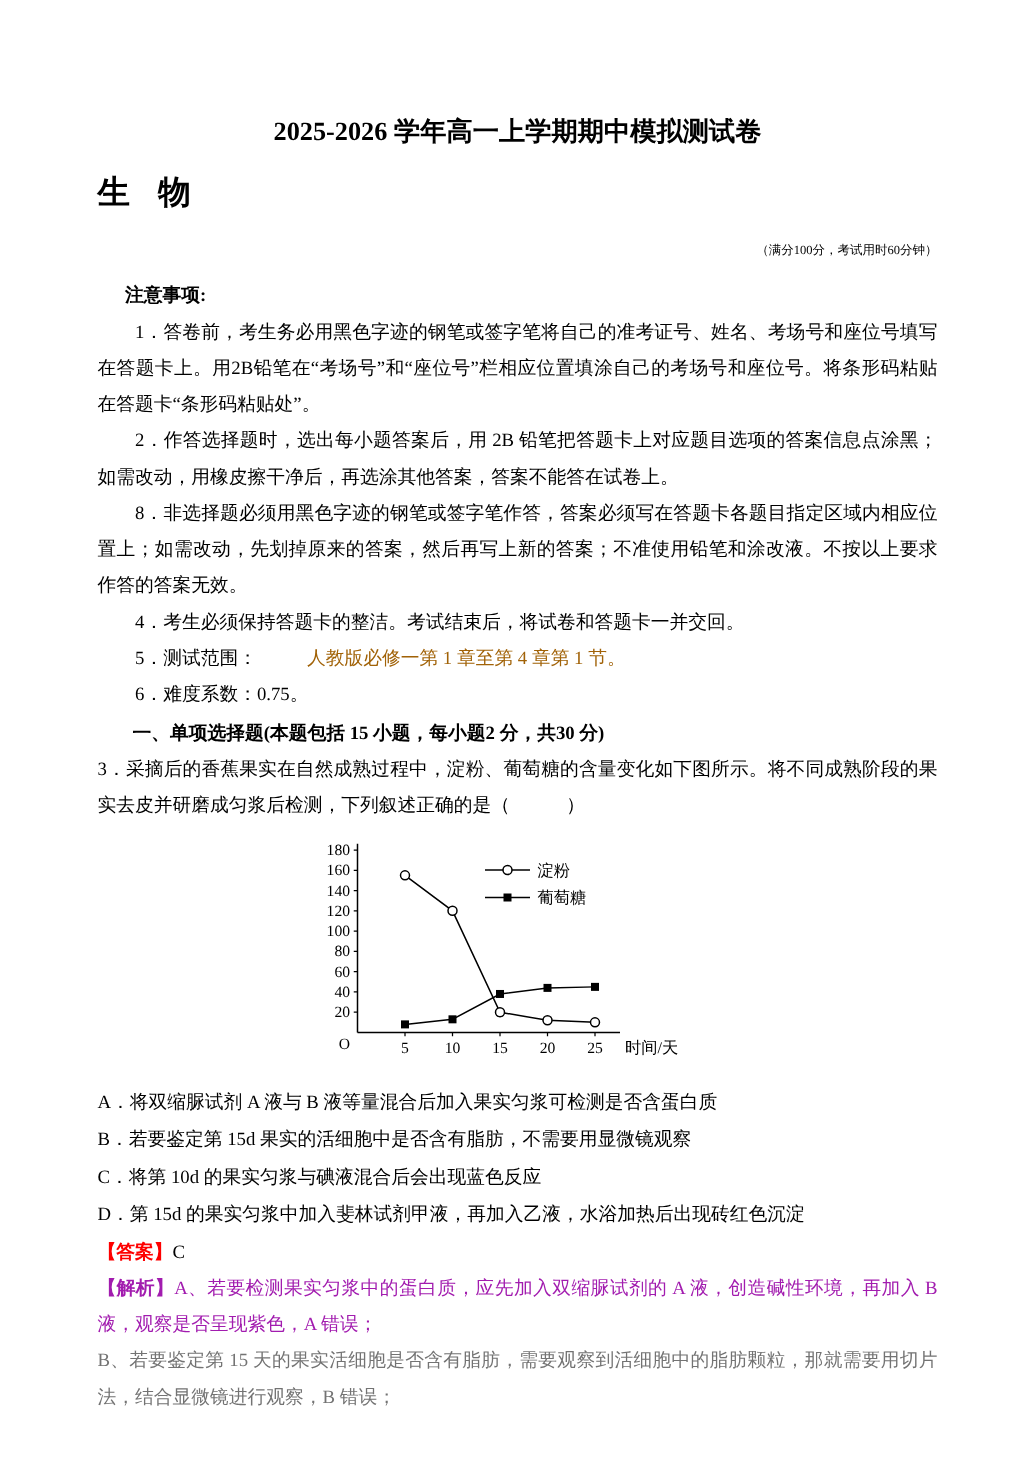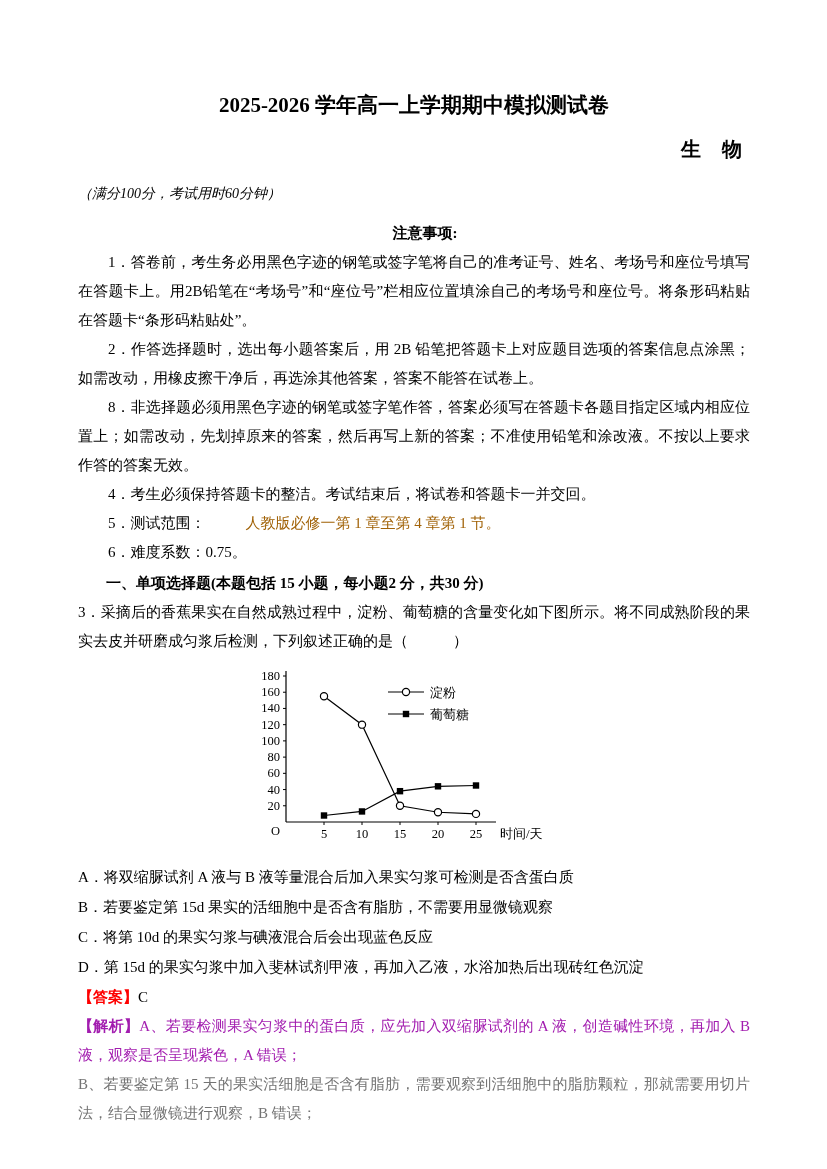--- a/index.html
+++ b/index.html
@@ -5,23 +5,23 @@
   * { margin:0; padding:0; box-sizing:border-box; }
   html,body { background:#ffffff; }
   body {
     width:827px; height:1169px;
     font-family:"Liberation Serif","DejaVu Serif",serif;
     color:#000;
     overflow:hidden;
   }
   .page { width:827px; height:1142px; padding:90px 77px 0 78px; overflow:hidden; }
   .title { text-align:center; font-size:21px; font-weight:bold; line-height:30px; }
-  .subject { text-align:right; font-size:20px; font-weight:bold; margin-top:16px; letter-spacing:8px; }
-  .subtitle { text-align:left; font-style:italic; font-size:14px; margin-top:22px; }
-  .notice-heading { margin-top:16px; font-size:15px; font-weight:bold; padding-left:22px; line-height:29px;text-align:center; }
+  .subject { text-align:left; font-size:26px; font-weight:bold; margin-top:16px; letter-spacing:8px; }
+  .subtitle { text-align:right; font-size:10px; margin-top:22px; }
+  .notice-heading { margin-top:16px; font-size:15px; font-weight:bold; padding-left:22px; line-height:29px; }
   .notice { font-size:15px; line-height:29px; text-indent:2em; text-align:justify; }
   .section-heading { font-weight:bold; font-size:15px; line-height:29px; margin-top:2px;margin-left:28px; }
   .stem { font-size:15px; line-height:29px; text-align:justify; }
   .chart-wrap { margin:8px 0 10px; text-align:center; }
   svg { font-family:"Liberation Serif","DejaVu Serif",serif; }
   .option { font-size:15px; line-height:30px; }
   .answer-line { font-size:15px; line-height:30px; }
   .analysis { font-size:15px; line-height:29px; text-align:justify; }
   .bold { font-weight:bold; }
 </style>

